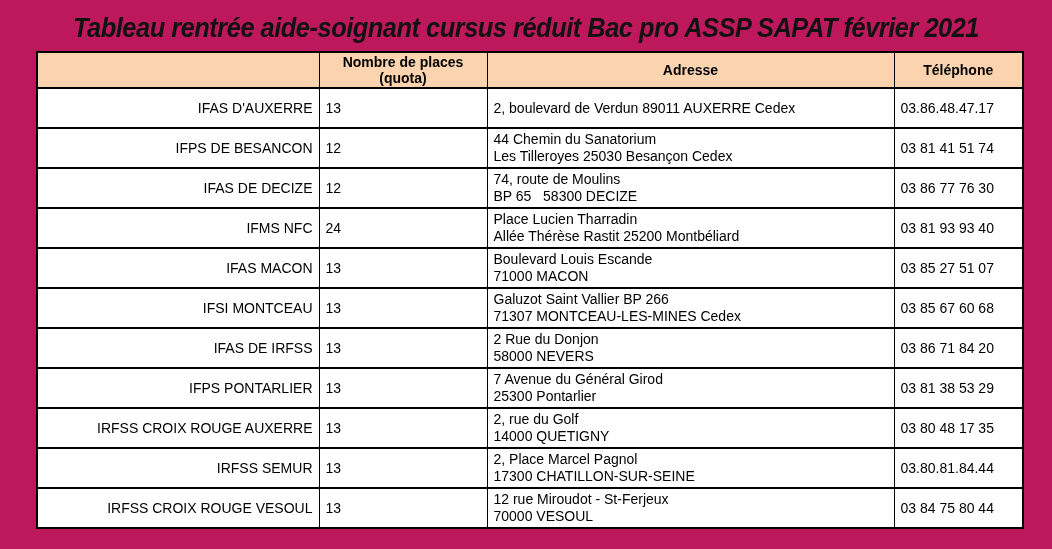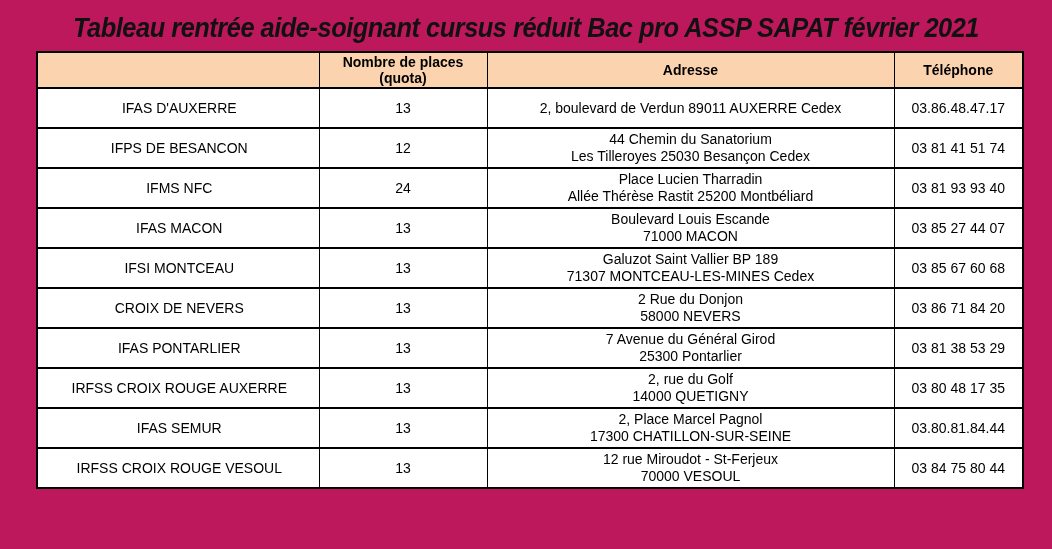--- a/index.html
+++ b/index.html
@@ -53,25 +53,25 @@
     font-weight: bold;
     text-align: center;
     vertical-align: middle;
   }
   .quota-table td {
     height: 36px;
     vertical-align: middle;
     background: #ffffff;
   }
   td.c-name {
-    text-align: center;
+    text-align: right;
     padding-left: 8px;
   }
   td.c-quota, td.c-addr, td.c-phone {
-    text-align: center;
+    text-align: left;
   }
   td.c-addr {
     white-space: pre-line;
     line-height: 17px;
   }
 </style>
 </head>
 <body>
 
 <div class="page">
@@ -101,63 +101,70 @@
           <td class="c-phone">03.86.48.47.17</td>
         </tr>
         <tr>
           <td class="c-name">IFPS DE BESANCON</td>
           <td class="c-quota">12</td>
           <td class="c-addr">44 Chemin du Sanatorium
 Les Tilleroyes 25030 Besançon Cedex</td>
           <td class="c-phone">03 81 41 51 74</td>
         </tr>
         <tr>
+          <td class="c-name">IFAS DE DECIZE</td>
+          <td class="c-quota">12</td>
+          <td class="c-addr">74, route de Moulins
+BP 65 &nbsp; 58300 DECIZE</td>
+          <td class="c-phone">03 86 77 76 30</td>
+        </tr>
+        <tr>
           <td class="c-name">IFMS NFC</td>
           <td class="c-quota">24</td>
           <td class="c-addr">Place Lucien Tharradin
 Allée Thérèse Rastit 25200 Montbéliard</td>
           <td class="c-phone">03 81 93 93 40</td>
         </tr>
         <tr>
           <td class="c-name">IFAS MACON</td>
           <td class="c-quota">13</td>
           <td class="c-addr">Boulevard Louis Escande
 71000 MACON</td>
-          <td class="c-phone">03 85 27 44 07</td>
+          <td class="c-phone">03 85 27 51 07</td>
         </tr>
         <tr>
           <td class="c-name">IFSI MONTCEAU</td>
           <td class="c-quota">13</td>
-          <td class="c-addr">Galuzot Saint Vallier BP 189
+          <td class="c-addr">Galuzot Saint Vallier BP 266
 71307 MONTCEAU-LES-MINES Cedex</td>
           <td class="c-phone">03 85 67 60 68</td>
         </tr>
         <tr>
-          <td class="c-name">CROIX DE NEVERS</td>
+          <td class="c-name">IFAS DE IRFSS</td>
           <td class="c-quota">13</td>
           <td class="c-addr">2 Rue du Donjon
 58000 NEVERS</td>
           <td class="c-phone">03 86 71 84 20</td>
         </tr>
         <tr>
-          <td class="c-name">IFAS PONTARLIER</td>
+          <td class="c-name">IFPS PONTARLIER</td>
           <td class="c-quota">13</td>
           <td class="c-addr">7 Avenue du Général Girod
 25300 Pontarlier</td>
           <td class="c-phone">03 81 38 53 29</td>
         </tr>
         <tr>
           <td class="c-name">IRFSS CROIX ROUGE AUXERRE</td>
           <td class="c-quota">13</td>
           <td class="c-addr">2, rue du Golf
 14000 QUETIGNY</td>
           <td class="c-phone">03 80 48 17 35</td>
         </tr>
         <tr>
-          <td class="c-name">IFAS SEMUR</td>
+          <td class="c-name">IRFSS SEMUR</td>
           <td class="c-quota">13</td>
           <td class="c-addr">2, Place Marcel Pagnol
 17300 CHATILLON-SUR-SEINE</td>
           <td class="c-phone">03.80.81.84.44</td>
         </tr>
         <tr>
           <td class="c-name">IRFSS CROIX ROUGE VESOUL</td>
           <td class="c-quota">13</td>
           <td class="c-addr">12 rue Miroudot - St-Ferjeux
 70000 VESOUL</td>

